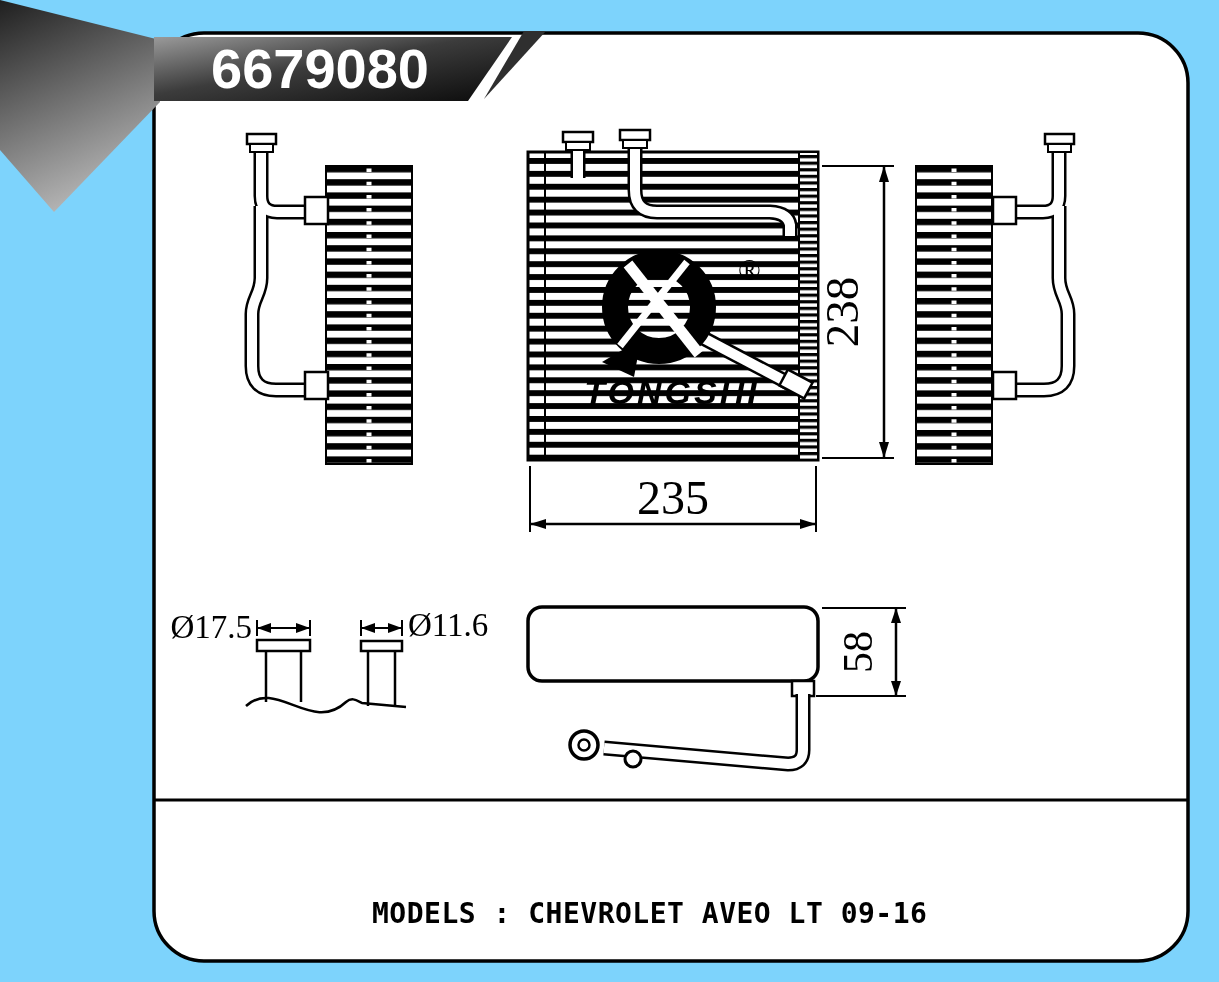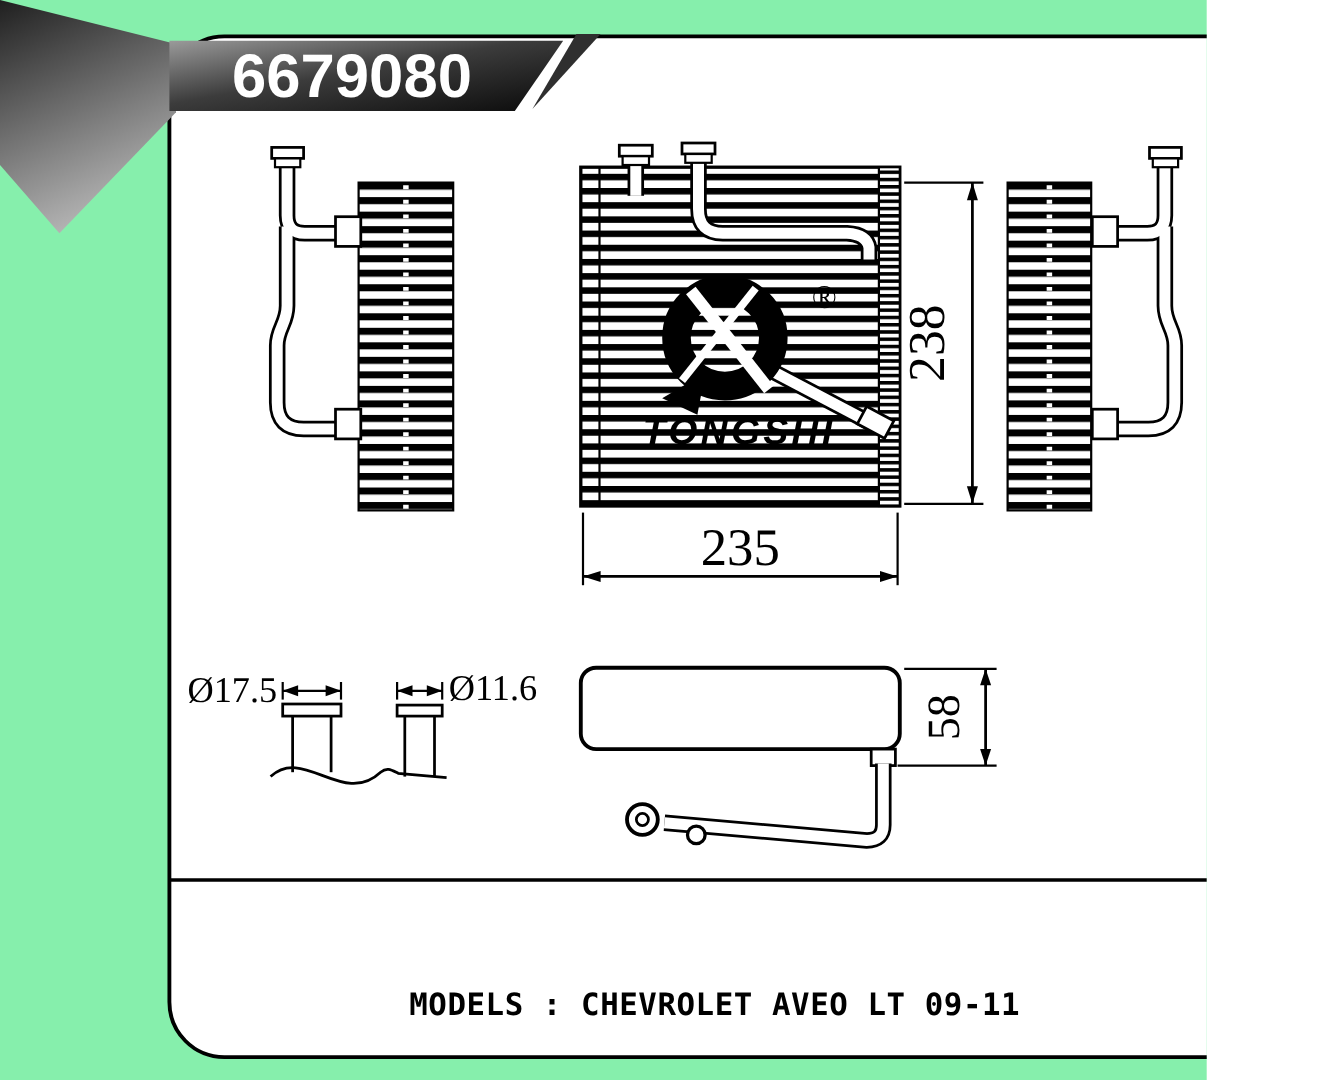--- a/index.html
+++ b/index.html
@@ -1,16 +1,16 @@
 <!DOCTYPE html>
 <html><head>
 <meta charset="utf-8">
 <style>
   html,body{margin:0;padding:0;background:#fff;}
-  .page{position:relative;width:1097px;height:982px;background:#86efac;overflow:hidden;
+  .page{position:relative;width:1219px;height:982px;background:#7dd3fc;overflow:hidden;
         font-family:"Liberation Sans",sans-serif;}
   .page svg{position:absolute;left:0;top:0;}
   .specs{position:absolute;left:372px;top:826px;
          font-family:"DejaVu Sans Mono",monospace;font-size:28px;font-weight:bold;
          color:#000;line-height:35px;letter-spacing:.5px;white-space:pre;}
   .dimtext{font-family:"Liberation Serif",serif;fill:#000;}
 </style>
 </head>
 <body>
 
@@ -166,17 +166,17 @@
     <line x1="822" y1="608" x2="906" y2="608" stroke="#000" stroke-width="2"></line>
     <line x1="816" y1="696" x2="906" y2="696" stroke="#000" stroke-width="2"></line>
     <line x1="896" y1="608" x2="896" y2="696" stroke="#000" stroke-width="2.5"></line>
     <polygon points="896,608 891,623 901,623" fill="#000"></polygon>
     <polygon points="896,696 891,681 901,681" fill="#000"></polygon>
     <text x="872" y="652" transform="rotate(-90 872 652)" text-anchor="middle" font-size="42" class="dimtext">58</text>
   </g>
 </svg>
 
   <div class="specs">
-    <div>MODELS : CHEVROLET AVEO LT 09-11</div>
+    <div>MODELS : CHEVROLET AVEO LT 09-16</div>
     
     
   </div>
 </div>
 
 </body></html>

